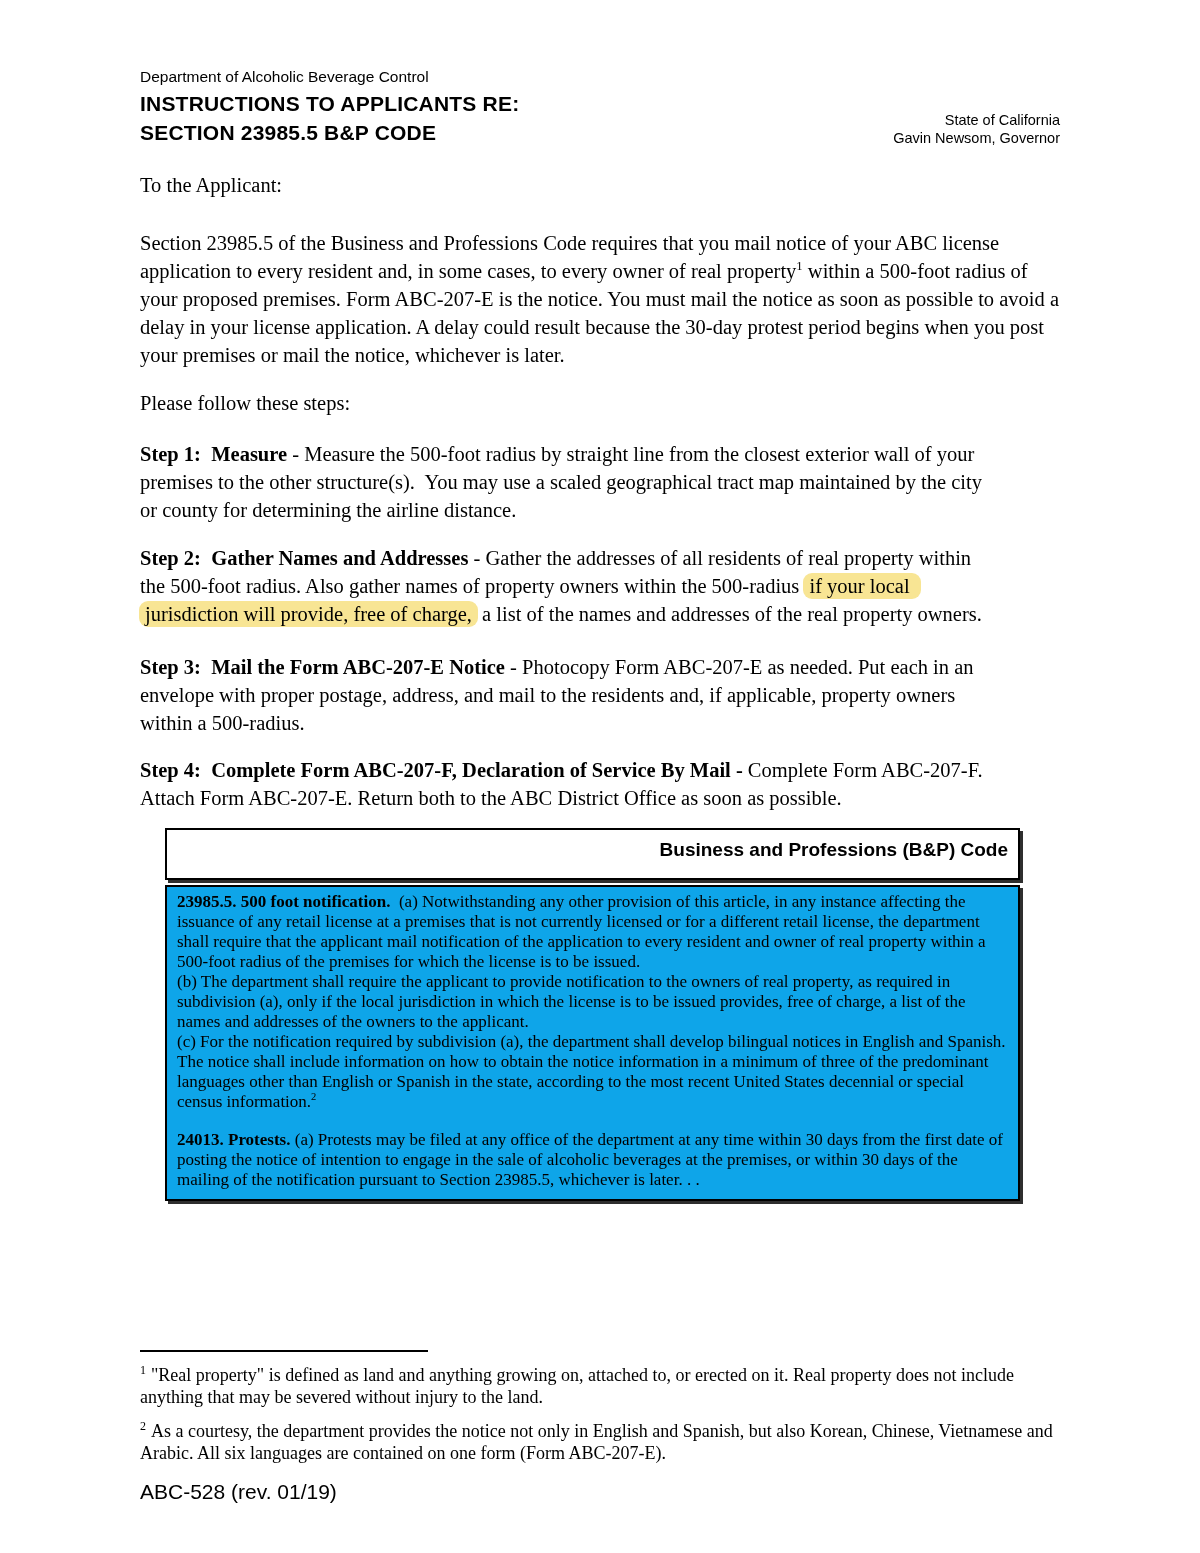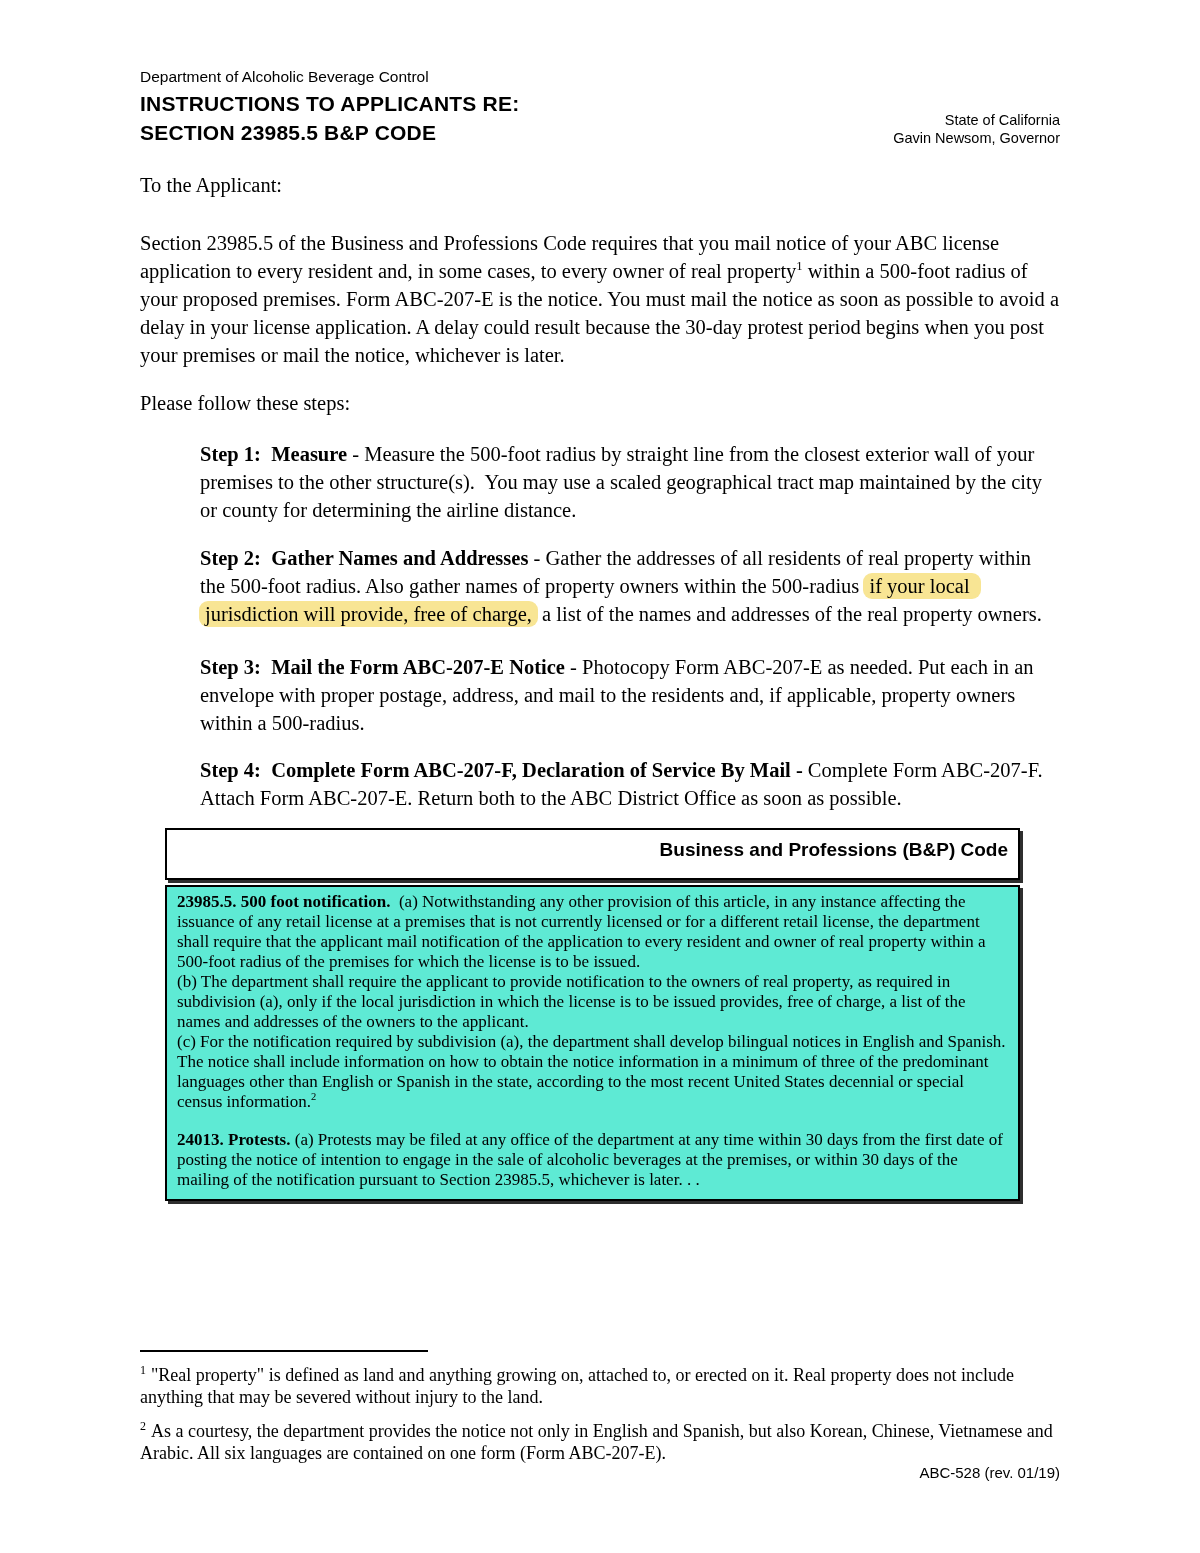--- a/index.html
+++ b/index.html
@@ -15,49 +15,49 @@
     font-family:"Liberation Sans",sans-serif;}
   .dept{font-size:15.5px;line-height:18px;margin-bottom:3px;}
   .doc-title-line{font-size:21px;font-weight:bold;line-height:29px;letter-spacing:.2px;}
   .header-right{font-size:14.5px;line-height:18px;text-align:right;padding-top:2px;}
 
   
   .salutation{margin:24px 0 0;font-size:20.5px;line-height:29px;}
   .body-text{margin:0;font-size:20.5px;line-height:28px;white-space:pre-wrap;}
   .intro{margin-top:29px;}
   .lead{margin-top:20px;}
-  .step{margin-top:23px;margin-left:60px;width:860px;}
+  .step{margin-top:23px;width:860px;}
   .step2{margin-top:20px;}
   .step3{margin-top:25px;}
   .step4{margin-top:19px;}
 
   
   .run-b{font-weight:bold;}
   .run-i{}
   .run-hl{background:var(--hl,#f8e594);border-radius:9px;padding:2px 6px;margin:-2px -1px;
     box-decoration-break:clone;-webkit-box-decoration-break:clone;}
   .run-sup{font-size:.62em;vertical-align:super;line-height:0;}
 
   
   .code-box-wrap{margin:16px 0 0 25px;width:855px;}
   .code-box-header{box-sizing:border-box;border:2px solid #000;box-shadow:3px 3px 0 #2e2e2e;
     padding:9px 10px 17px;text-align:right;background:#fff;
     font-family:"Liberation Sans",sans-serif;font-weight:bold;font-size:19px;line-height:22px;}
   .code-box-body{box-sizing:border-box;margin-top:5px;border:2px solid #000;
-    box-shadow:3px 3px 0 #2e2e2e;padding:5px 10px 9px;background:#5eead4;}
+    box-shadow:3px 3px 0 #2e2e2e;padding:5px 10px 9px;background:#0ea5e9;}
   .code-par{margin:0;font-size:17px;line-height:20px;white-space:pre-wrap;}
   .code-par.spaced{margin-top:18px;}
 
   
   .footnote-block{position:absolute;left:140px;top:1350px;width:920px;}
   .footnote-rule{width:288px;border-top:2px solid #000;margin:0 0 12px;}
   .footnote{margin:0;font-size:18px;line-height:22px;}
   .footnote + .footnote{margin-top:12px;}
   .fn-marker{font-size:12px;vertical-align:super;line-height:0;margin-right:5px;}
-  .doc-footer{font-family:"Liberation Sans",sans-serif;font-size:15px;text-align:right;}
+  .doc-footer{margin-top:16px;font-family:"Liberation Sans",sans-serif;font-size:21px;}
 </style>
 </head>
 <body>
 
 <div class="page">
 
   <header class="doc-header">
     <div class="header-left">
       <div class="dept">Department of Alcoholic Beverage Control</div>
       <div class="doc-title-line">INSTRUCTIONS TO APPLICANTS RE:</div>

